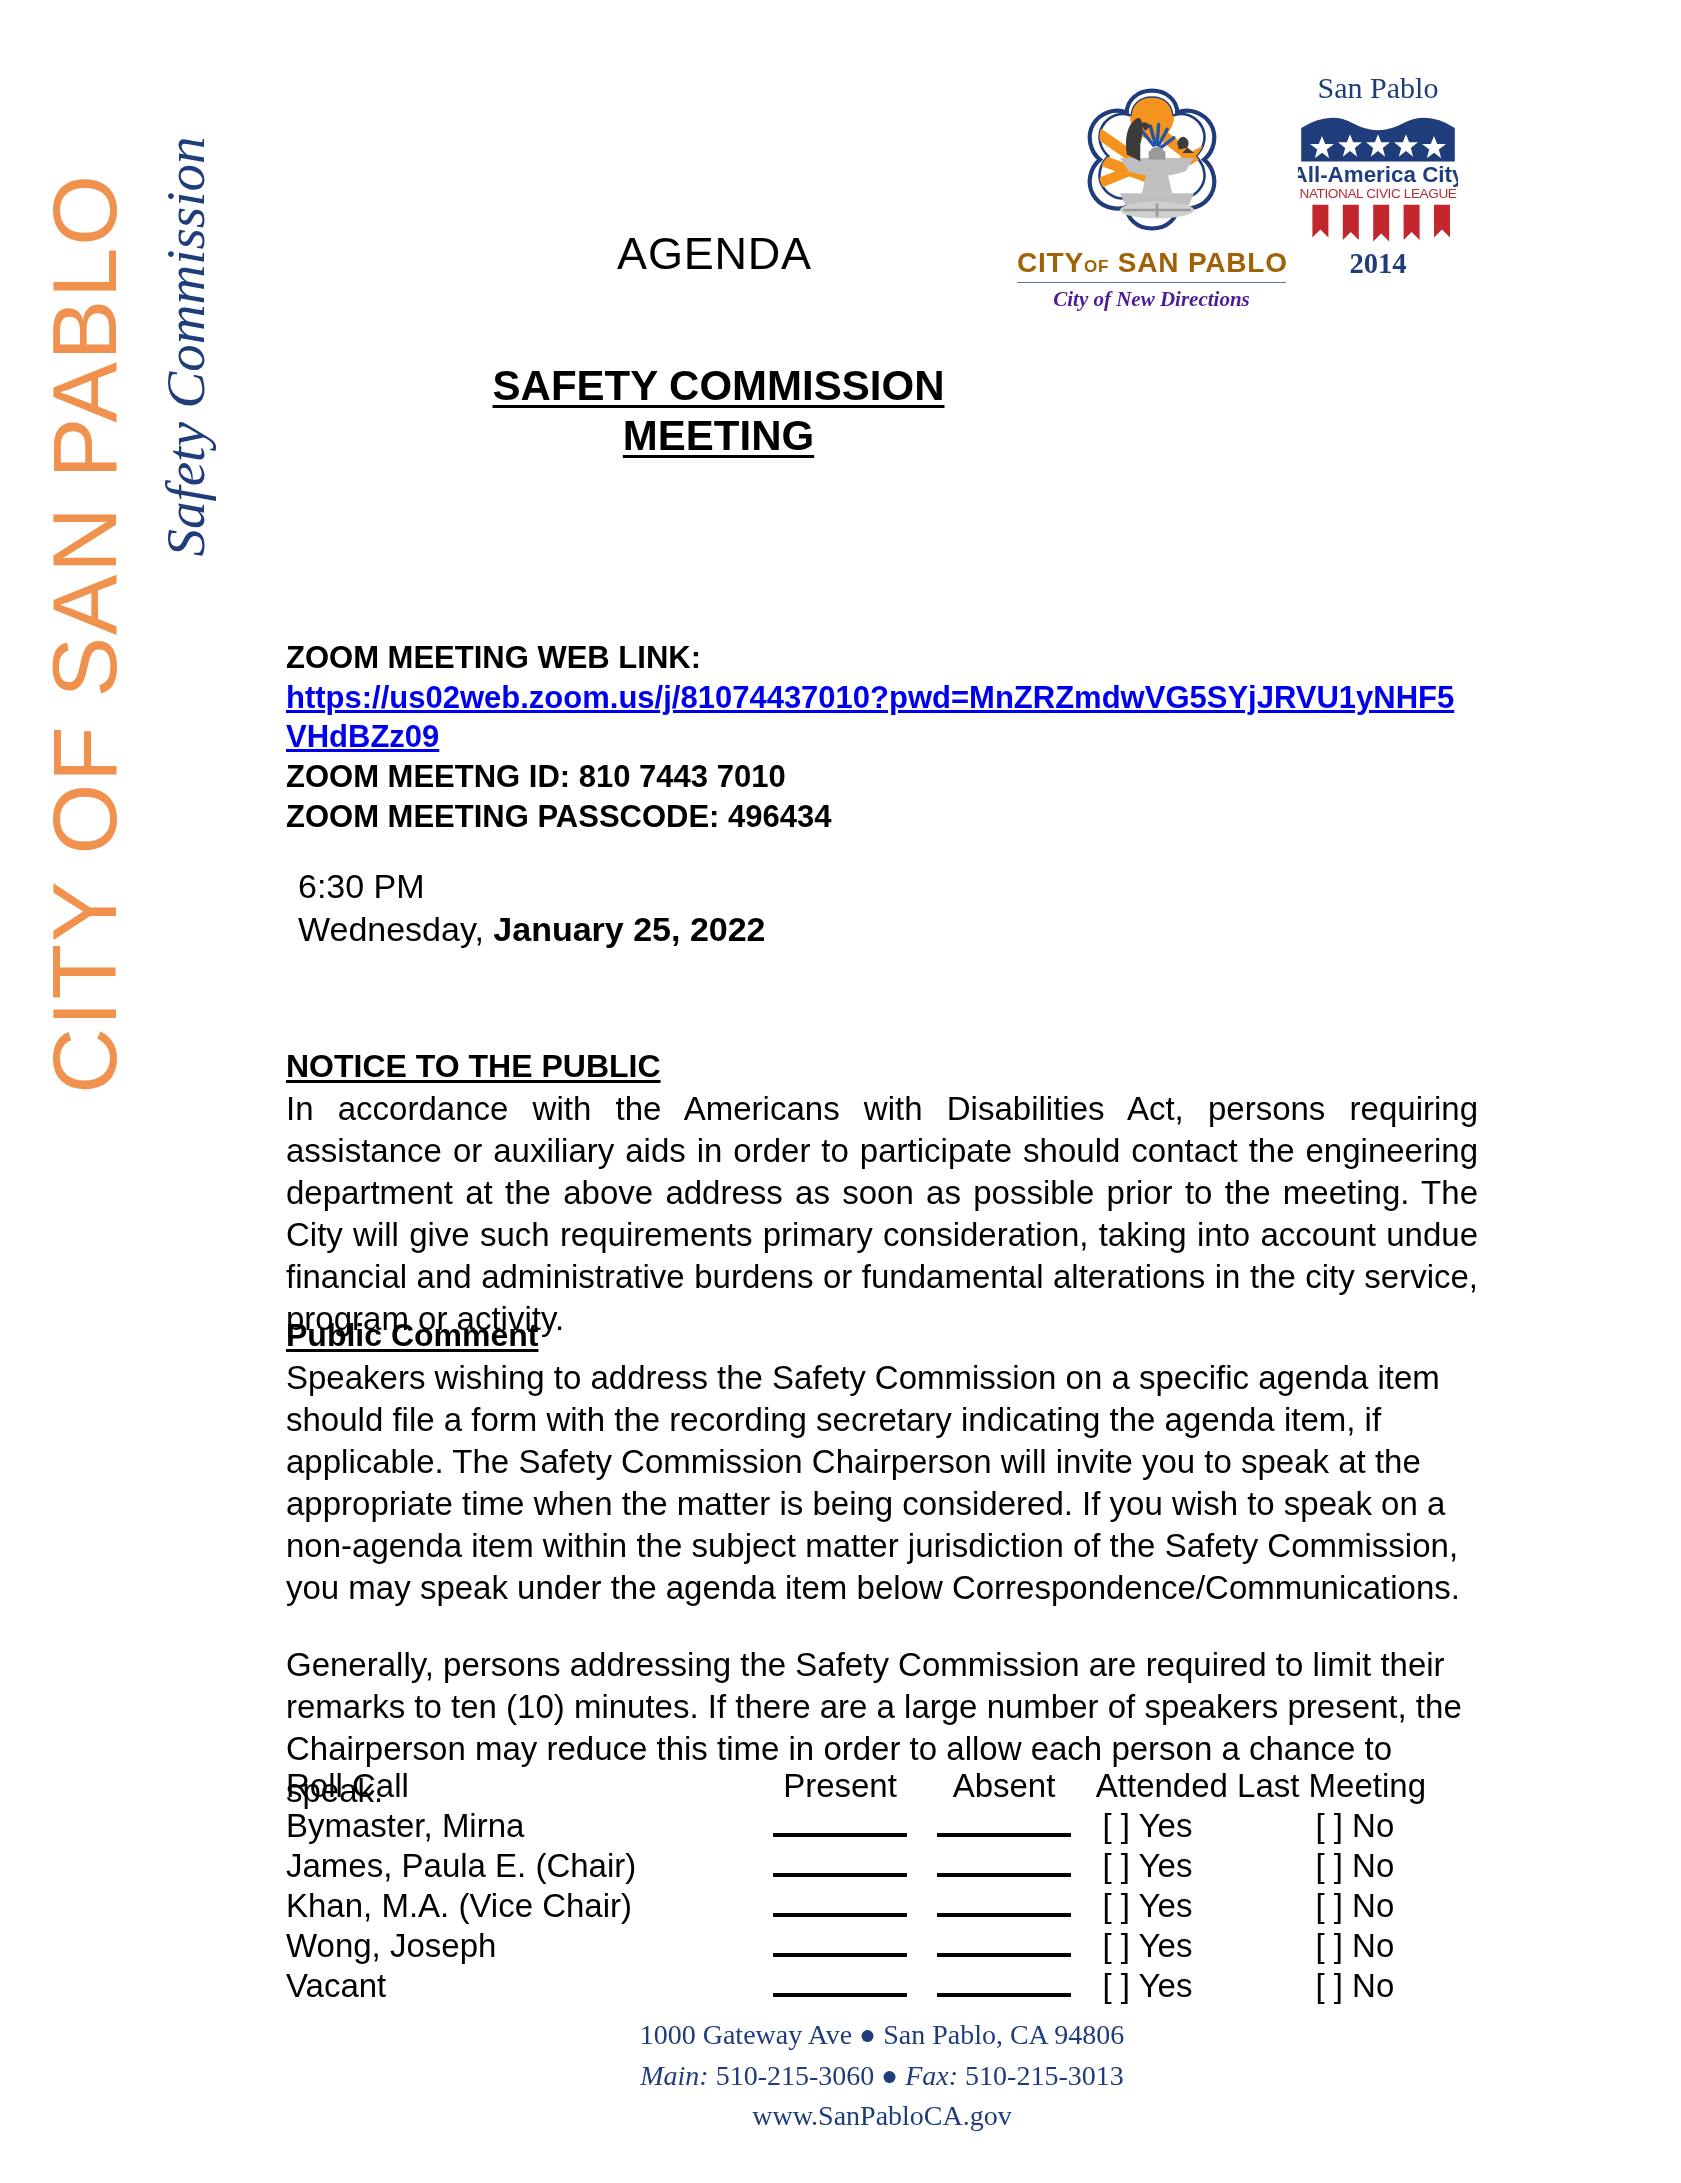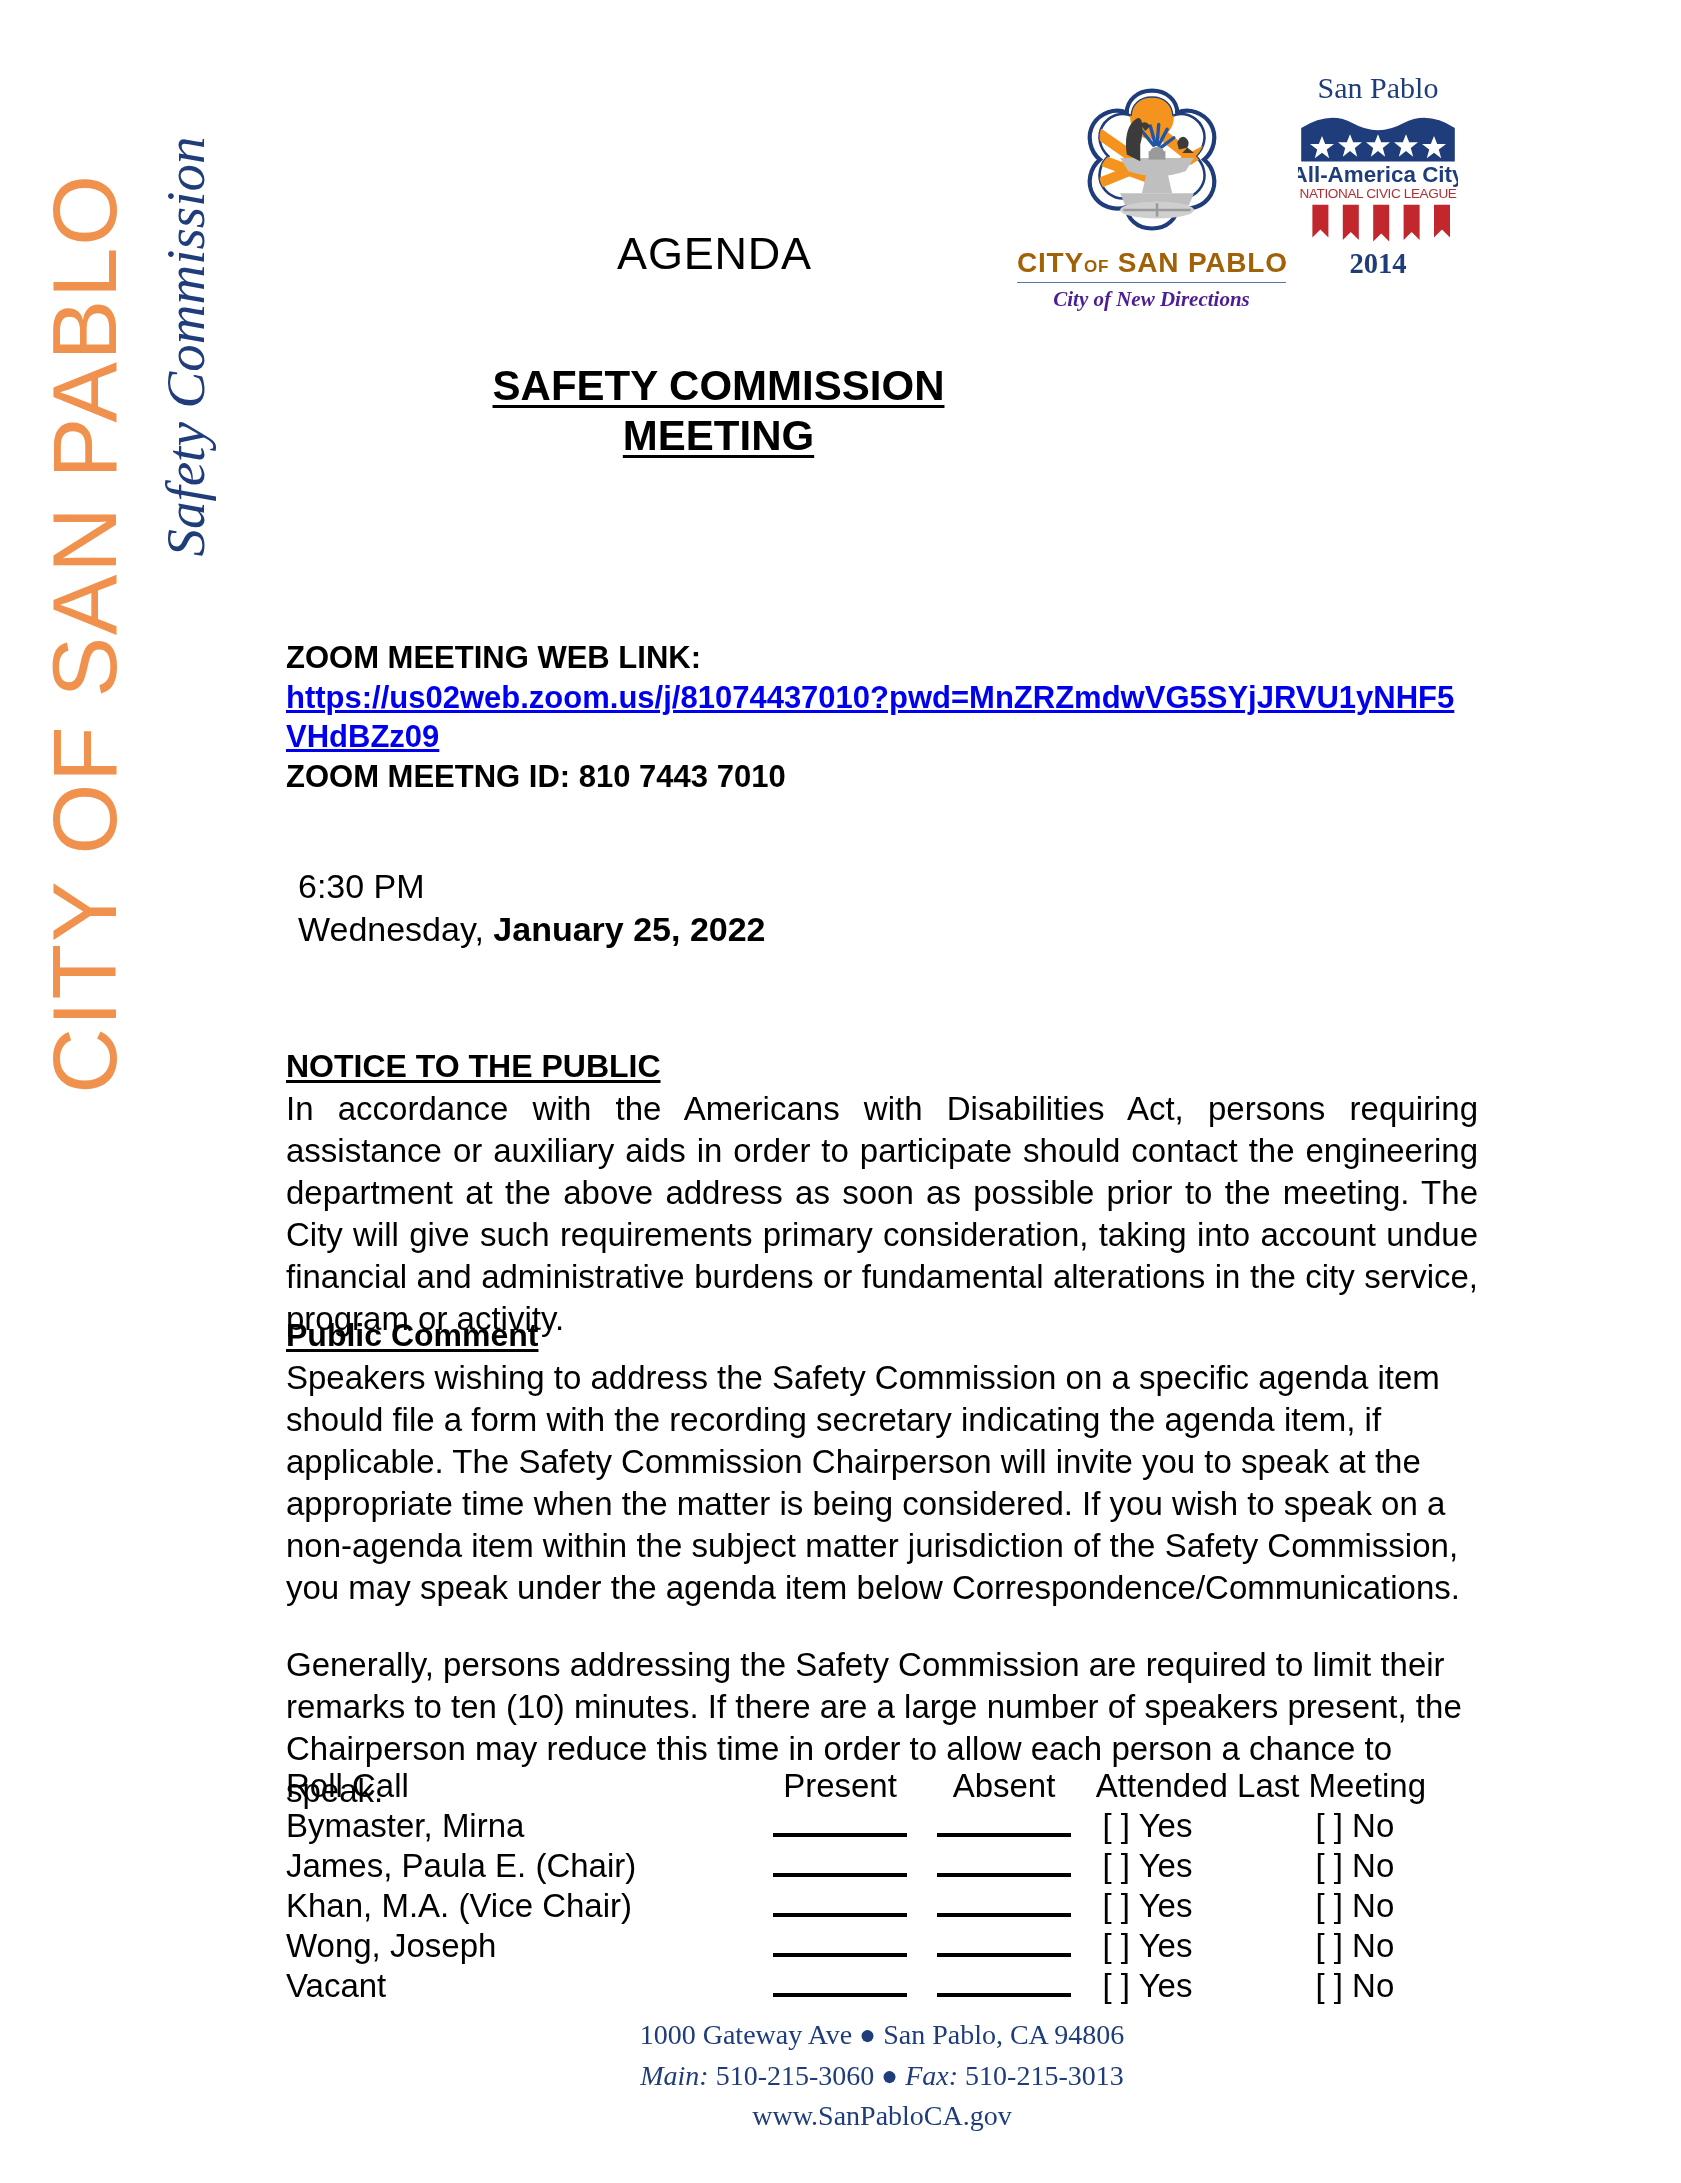--- a/index.html
+++ b/index.html
@@ -383,20 +383,21 @@
     <div class="meeting-title">
       <span>SAFETY COMMISSION</span><br>
       <span>MEETING</span>
     </div>
 
 
     <div class="zoom-block">
       <div>ZOOM MEETING WEB LINK:</div>
       <a class="zoom-link" href="#">https://us02web.zoom.us/j/81074437010?pwd=MnZRZmdwVG5SYjJRVU1yNHF5VHdBZz09</a>
       <div>ZOOM MEETNG ID: 810 7443 7010</div>
+      <div>ZOOM MEETING PASSCODE: 496434</div>
     </div>
 
     <div class="when-block">
       <div>6:30 PM</div>
       <div>
         <span>Wednesday,</span>
         <span class="bold">January 25, 2022</span>
       </div>
     </div>
 

